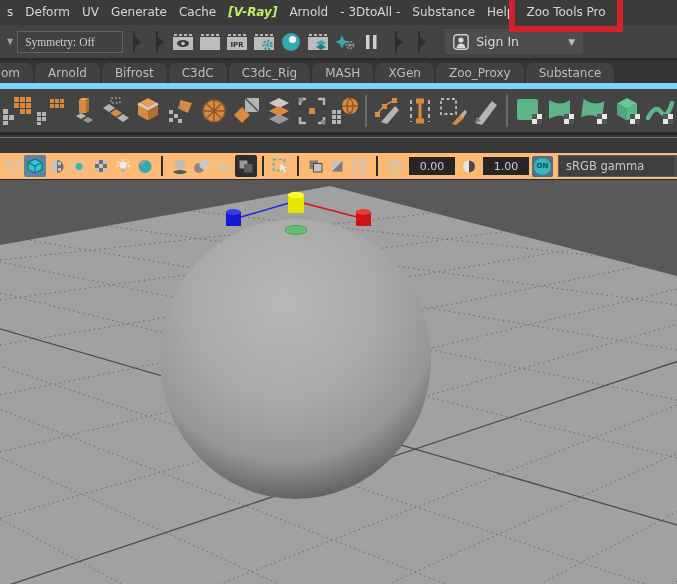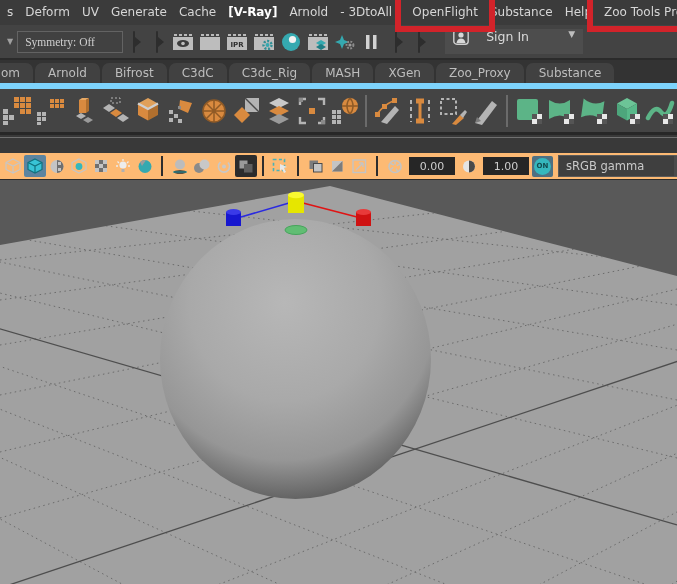--- a/index.html
+++ b/index.html
@@ -2,32 +2,32 @@
 <html><head>
 <meta charset="utf-8">
 <style>
   html,body{margin:0;padding:0;background:#2b2b2b;}
   .app{position:relative;width:677px;height:584px;overflow:hidden;background:#444;
        font-family:"DejaVu Sans","Liberation Sans",sans-serif;-webkit-font-smoothing:antialiased;}
 
   
   .menubar{display:flex;align-items:center;height:25px;background:#3b3b3b;padding-left:1px;position:relative;z-index:5;}
   .menu-item{position:relative;padding:0 6px;font-size:12px;color:#d6d6d6;line-height:25px;white-space:nowrap;cursor:default;}
-  .menu-item.vray{color:#ffffff;font-weight:bold;}
+  .menu-item.vray{color:#bef264;font-weight:bold;font-style:italic;}
   .red-box{position:absolute;left:-11px;right:-11px;top:-14px;bottom:-7px;border:6px solid #d2232a;z-index:9;pointer-events:none;}
 
   
   .row2{display:flex;align-items:center;height:33px;background:#434343;border-bottom:2px solid #2b2b2b;padding:0 3px;position:relative;z-index:1;}
   .caret{color:#9f9f9f;font-size:8px;padding:0 4px;}
   .symmetry{width:97px;height:20px;border:1px solid #636363;background:#414141;color:#cfcfcf;font-size:11.5px;display:flex;align-items:center;padding-left:7px;font-family:Liberation Serif, serif;}
   .grip{width:9px;height:24px;margin:0 7px;position:relative;}
   .grip::before{content:'';position:absolute;left:3px;top:1px;bottom:1px;width:2px;background:#2d2d2d;border-radius:2px;}
   .grip::after{content:'';position:absolute;left:5px;top:7px;border:5px solid transparent;border-left:6px solid #2d2d2d;}
   .tool-btn{width:27px;height:26px;display:flex;align-items:center;justify-content:center;}
-  .signin{display:flex;gap:17px;height:25px;width:122px;background:#4d4d4d;padding:0 8px;margin-left:14px;color:#dadada;font-size:12.5px;}
+  .signin{display:flex;align-items:center;gap:7px;height:25px;width:122px;background:#4d4d4d;padding:0 8px;margin-left:14px;color:#dadada;font-size:12.5px;}
   .signin .dd-arrow{margin-left:auto;color:#bdbdbd;font-size:9px;}
 
   
   .tabs{display:flex;align-items:flex-end;height:23px;background:#333;border-bottom:6px solid #7dd3fc;}
   .tab{height:20px;box-sizing:border-box;padding:3px 13px 0;font-size:12px;color:#bdbdbd;background:#414141;
        border-top-left-radius:7px;border-top-right-radius:7px;margin-right:2px;white-space:nowrap;cursor:default;}
   .tab.clip{margin-left:-12px;}
 
   
   .shelf{display:flex;align-items:center;height:43px;background:#444;padding:0 1px;}
@@ -62,24 +62,20 @@
 
   <div class="menubar">
     <span class="menu-item">s</span>
     <span class="menu-item">Deform</span>
     <span class="menu-item">UV</span>
     <span class="menu-item">Generate</span>
     <span class="menu-item">Cache</span>
     <span class="menu-item vray">[V-Ray]</span>
     <span class="menu-item">Arnold</span>
     <span class="menu-item">- 3DtoAll -</span>
-    <span class="menu-item">
-      <span>OpenFlight</span>
-      <span class="red-box"></span>
-    </span>
     <span class="menu-item">Substance</span>
     <span class="menu-item">Help</span>
     <span class="menu-item">
       <span>Zoo Tools Pro</span>
       <span class="red-box"></span>
     </span>
   </div>
 
   <div class="row2">
     <span class="caret">▼</span>

